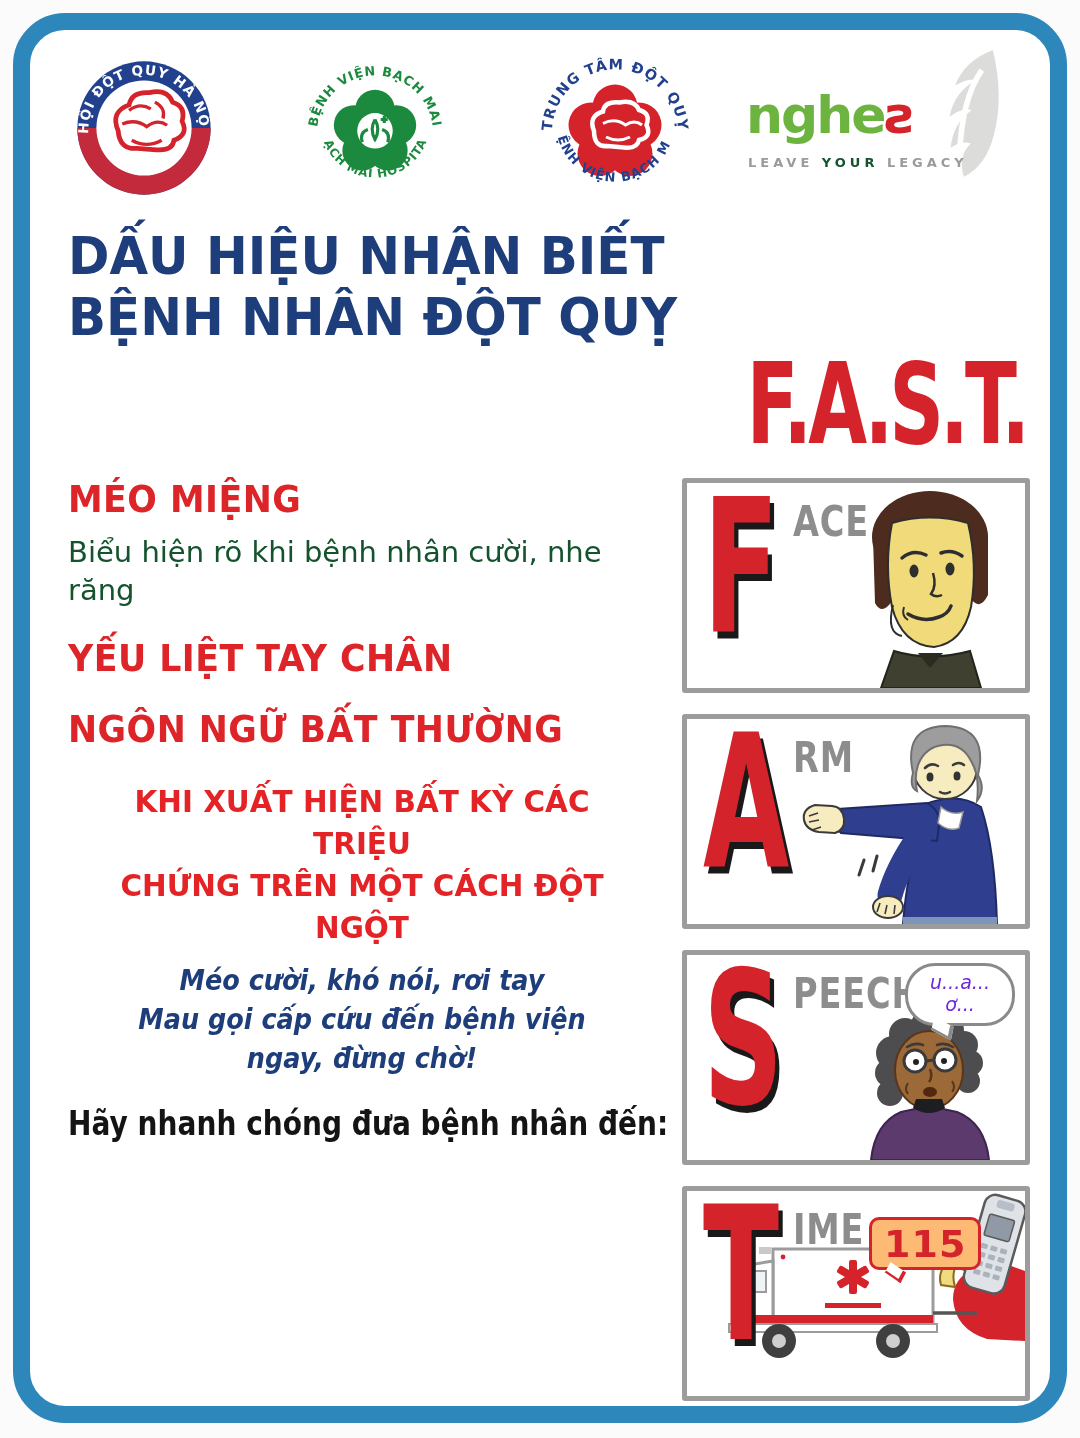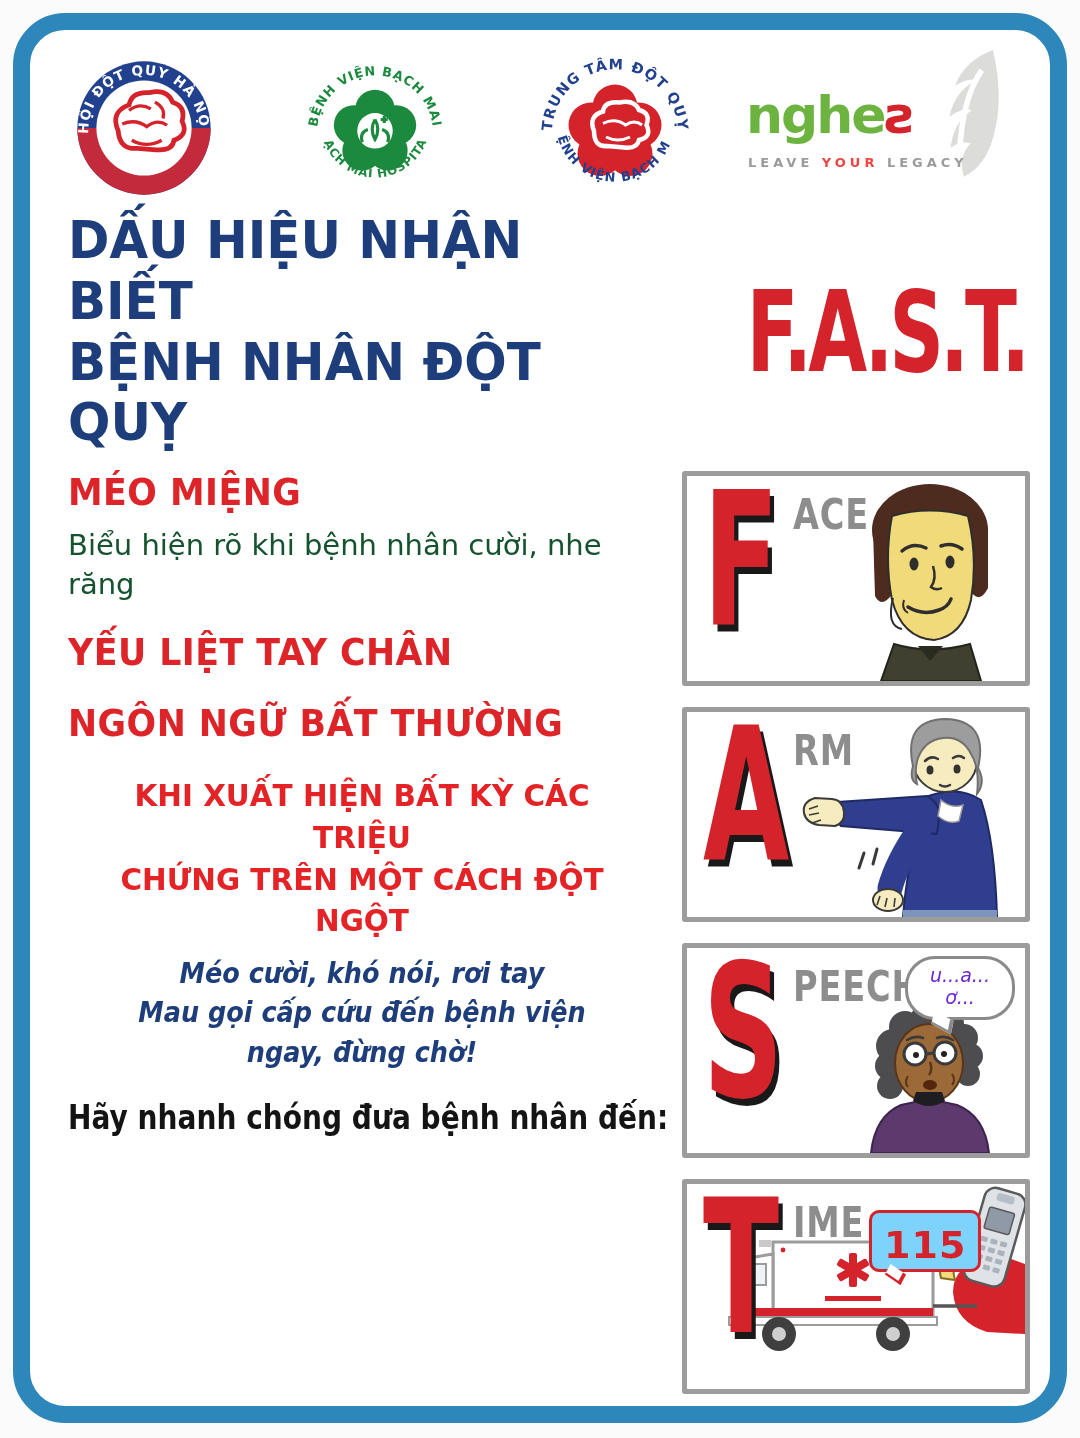--- a/index.html
+++ b/index.html
@@ -20,24 +20,24 @@
   .logos { display:flex; align-items:center; height:152px; margin-top:6px; }
   .logo-wrap { flex:none; }
   .logo-1 { width:136px; height:136px; margin-left:16px; }
   .logo-2 { width:142px; height:142px; margin-left:92px; }
   .logo-3 { width:150px; height:150px; margin-left:94px; }
   .angels { margin-left:46px; position:relative; width:250px; height:130px; }
   .angels-wing { position:absolute; right:-18px; top:-16px; width:100px; height:135px; }
   .angels-word { position:absolute; left:10px; top:22px; font-size:52px; font-weight:800; letter-spacing:-2px; color:#6cb33f; }
   .angels-word .rev-s { display:inline-block; transform:scaleX(-1); color:#d5232c; }
   .angels-tagline { position:absolute; left:12px; top:92px; font-size:13px; letter-spacing:4px; color:#9b9b9b; font-weight:600; white-space:nowrap; }
-  .angels-tagline b { color:#ef4444; font-weight:800; }
-
-  
-  .title-row { display:flex; align-items:center; margin-top:6px; padding-left:8px; }
+  .angels-tagline b { color:#14532d; font-weight:800; }
+
+  
+  .title-row { display:flex; margin-top:22px; padding-left:8px;flex-direction:column; }
   .title { color:#1d3d7b; font-weight:800; font-size:52px; line-height:1.17; letter-spacing:0px; transform:scaleX(0.96); transform-origin:left center; }
   .fast-acronym { margin-left:auto; color:#d5232c; font-size:112px; font-weight:800; letter-spacing:-6px; transform:scaleX(0.68); transform-origin:right center; line-height:1; }
 
   
   .main { display:flex; margin-top:18px; padding-left:8px; }
   .left-col { width:588px; flex:none; }
   .right-col { width:348px; flex:none; margin-left:26px; display:flex; flex-direction:column; gap:21px; }
 
   
   .sec-heading { color:#dd2529; font-size:37px; font-weight:800; margin:0; letter-spacing:0.5px; transform:scaleX(0.94); transform-origin:left center; white-space:nowrap; }
@@ -52,22 +52,22 @@
   .big-letter { position:absolute; left:16px; top:6px; z-index:3; font-size:186px; line-height:0.84; font-weight:800; color:#d5232c; transform:scaleX(0.60); transform-origin:left top; text-shadow:7px 7px 0 #191919; }
   .box-word { position:absolute; left:106px; top:14px; z-index:3; font-size:42px; font-weight:800; color:#8d8d8d; letter-spacing:1px; transform:scaleX(0.80); transform-origin:left top; }
   .illus { position:absolute; inset:0; width:100%; height:100%; }
 
   .speech-bubble { position:absolute; z-index:4; right:10px; top:8px; width:110px; background:#fff;
     border:3px solid #8a8a8a; border-radius:30px; padding:6px 6px 8px 6px; text-align:center;
     color:#6d28d9; font-style:italic; font-size:19px; line-height:1.15; }
   .speech-bubble::after { content:""; position:absolute; left:26px; bottom:-14px; width:14px; height:14px;
     background:#fff; border-right:3px solid #8a8a8a; border-bottom:3px solid #8a8a8a; transform:skewX(30deg) rotate(38deg); }
 
-  .call-bubble { position:absolute; z-index:4; left:182px; top:26px; background:#7dd3fc;
-    border:3.5px solid #d5232c; border-radius:10px; padding:12px 12px 2px 12px;
+  .call-bubble { position:absolute; z-index:4; left:182px; top:26px; background:#fdba74;
+    border:3.5px solid #d5232c; border-radius:10px; padding:4px 12px 2px 12px;
     color:#d5232c; font-weight:800; font-size:38px; line-height:1.1; letter-spacing:1px; }
   .call-bubble::after { content:""; position:absolute; left:16px; bottom:-13px; width:12px; height:12px;
     background:#fff; border-right:3.5px solid #d5232c; border-bottom:3.5px solid #d5232c; transform:skewX(25deg) rotate(45deg); }
 </style>
 </head>
 <body>
 
 <div class="frame">
 
   <div class="logos">

